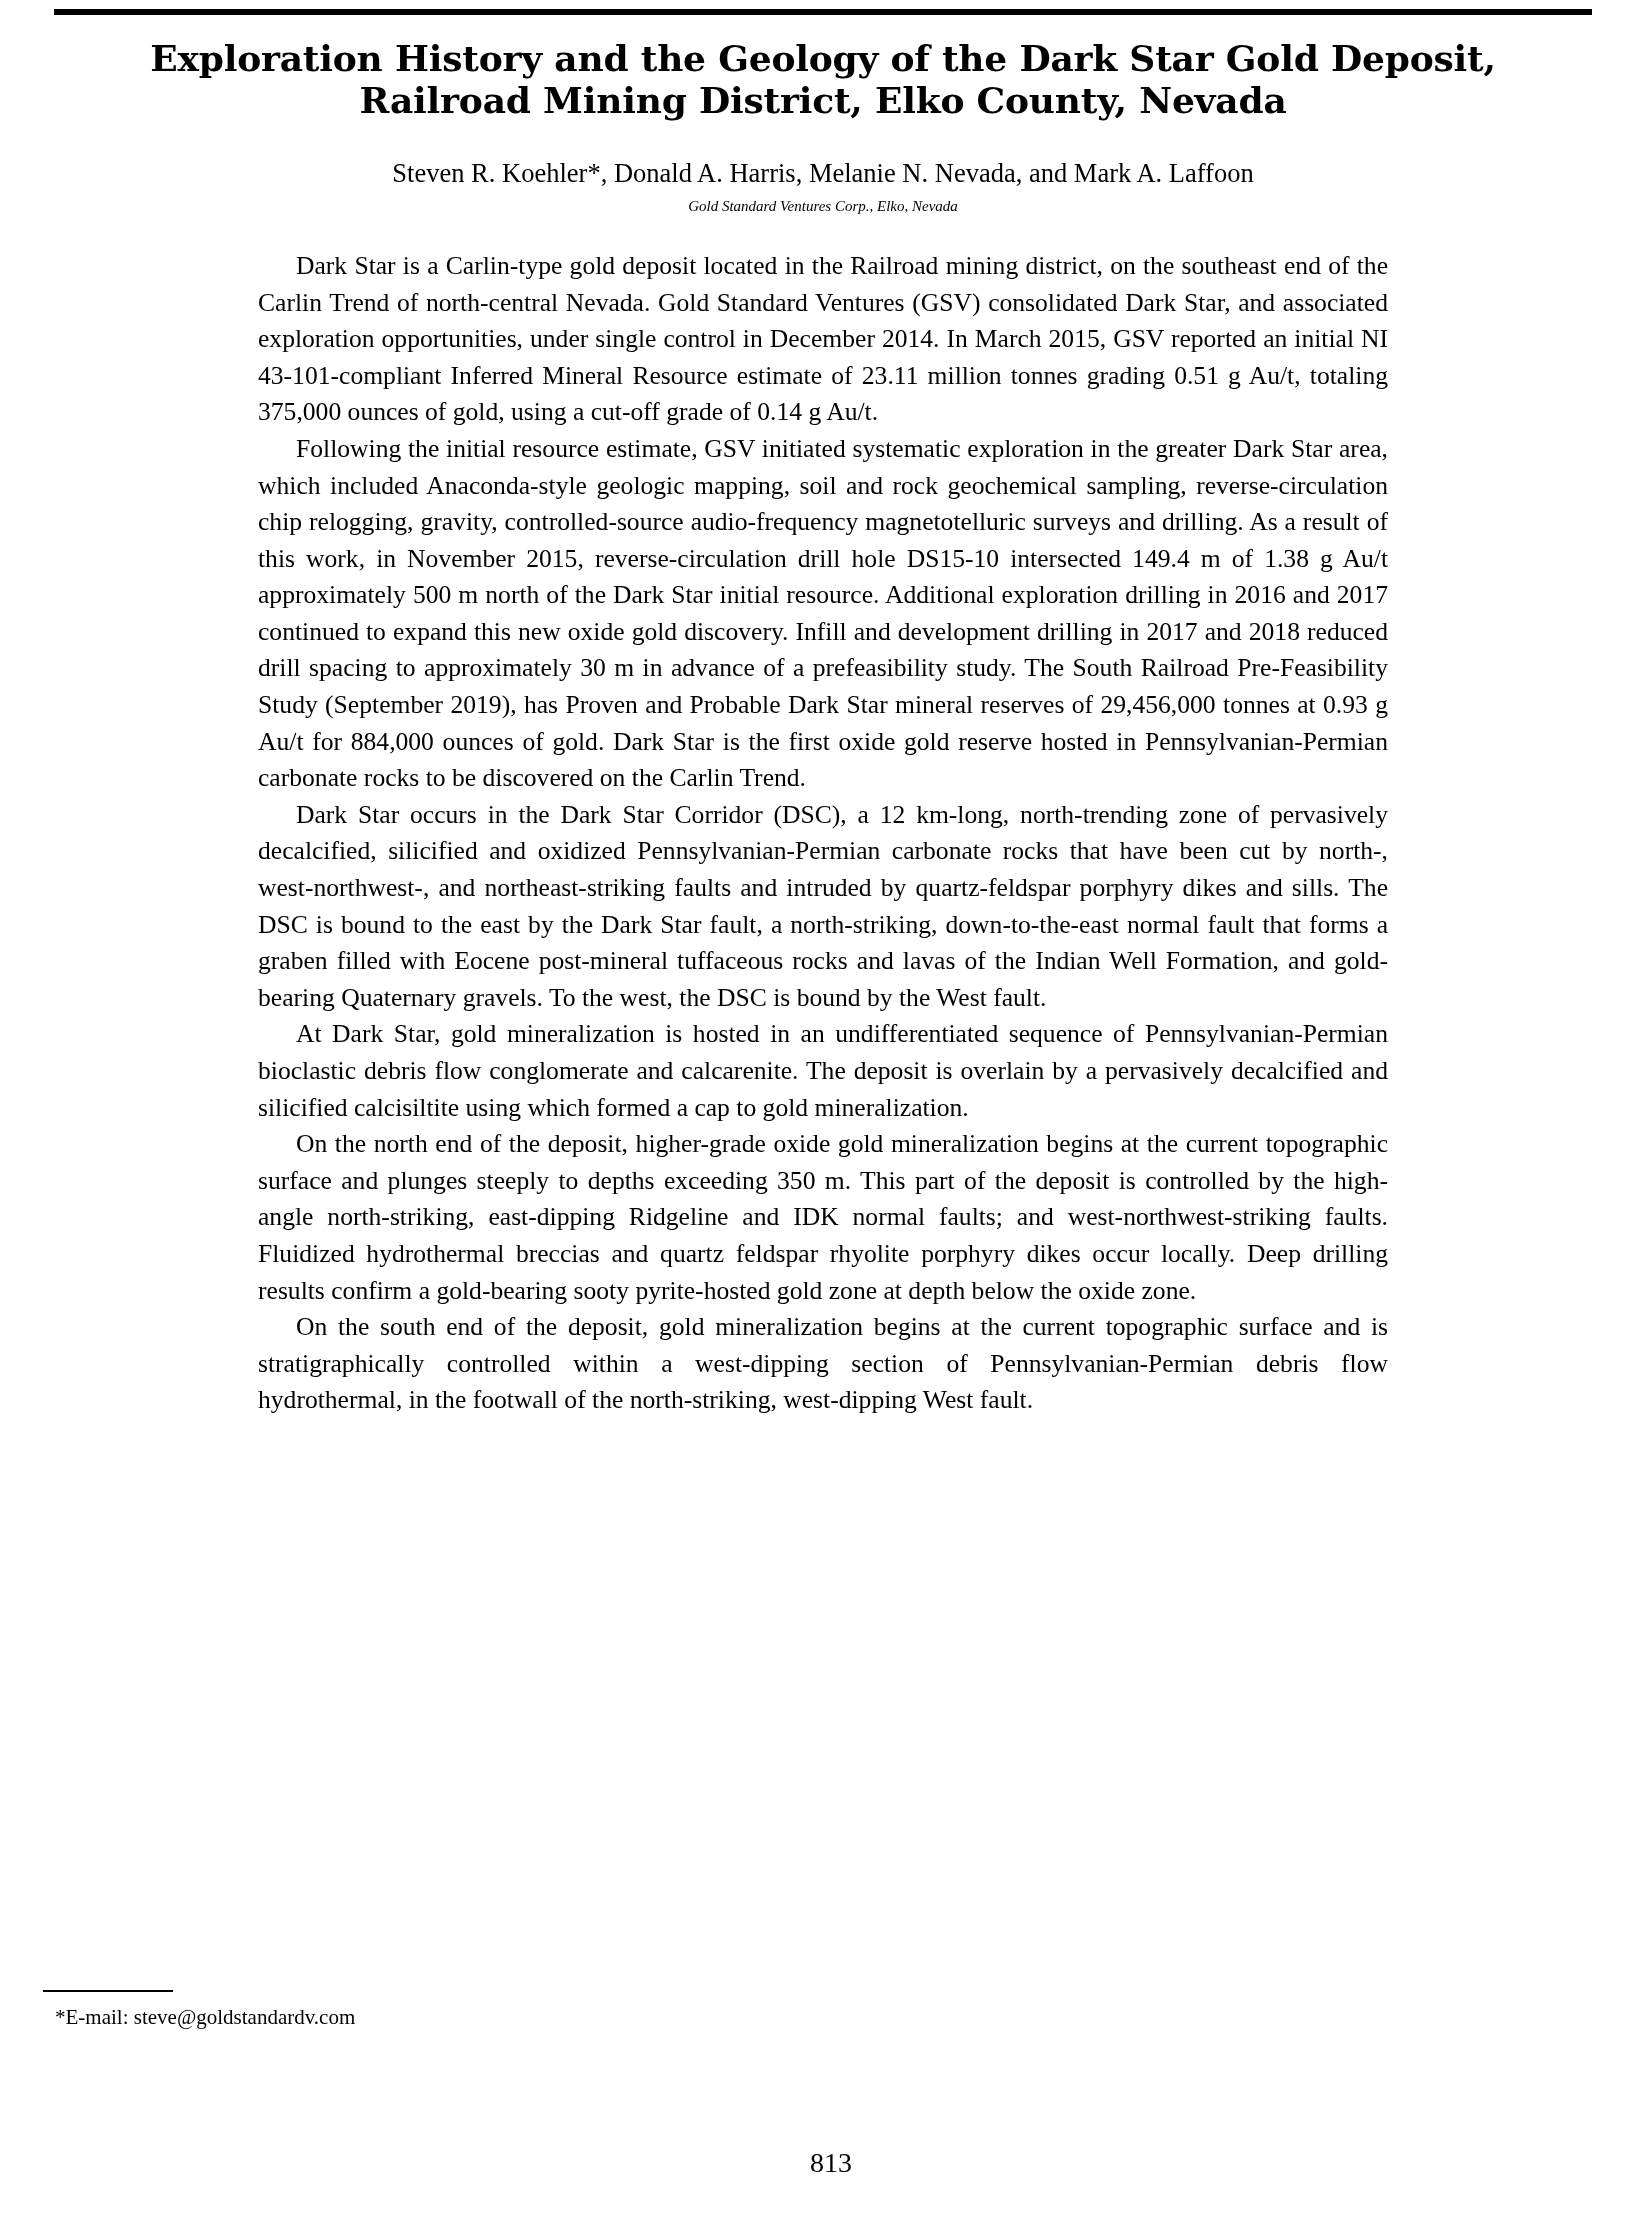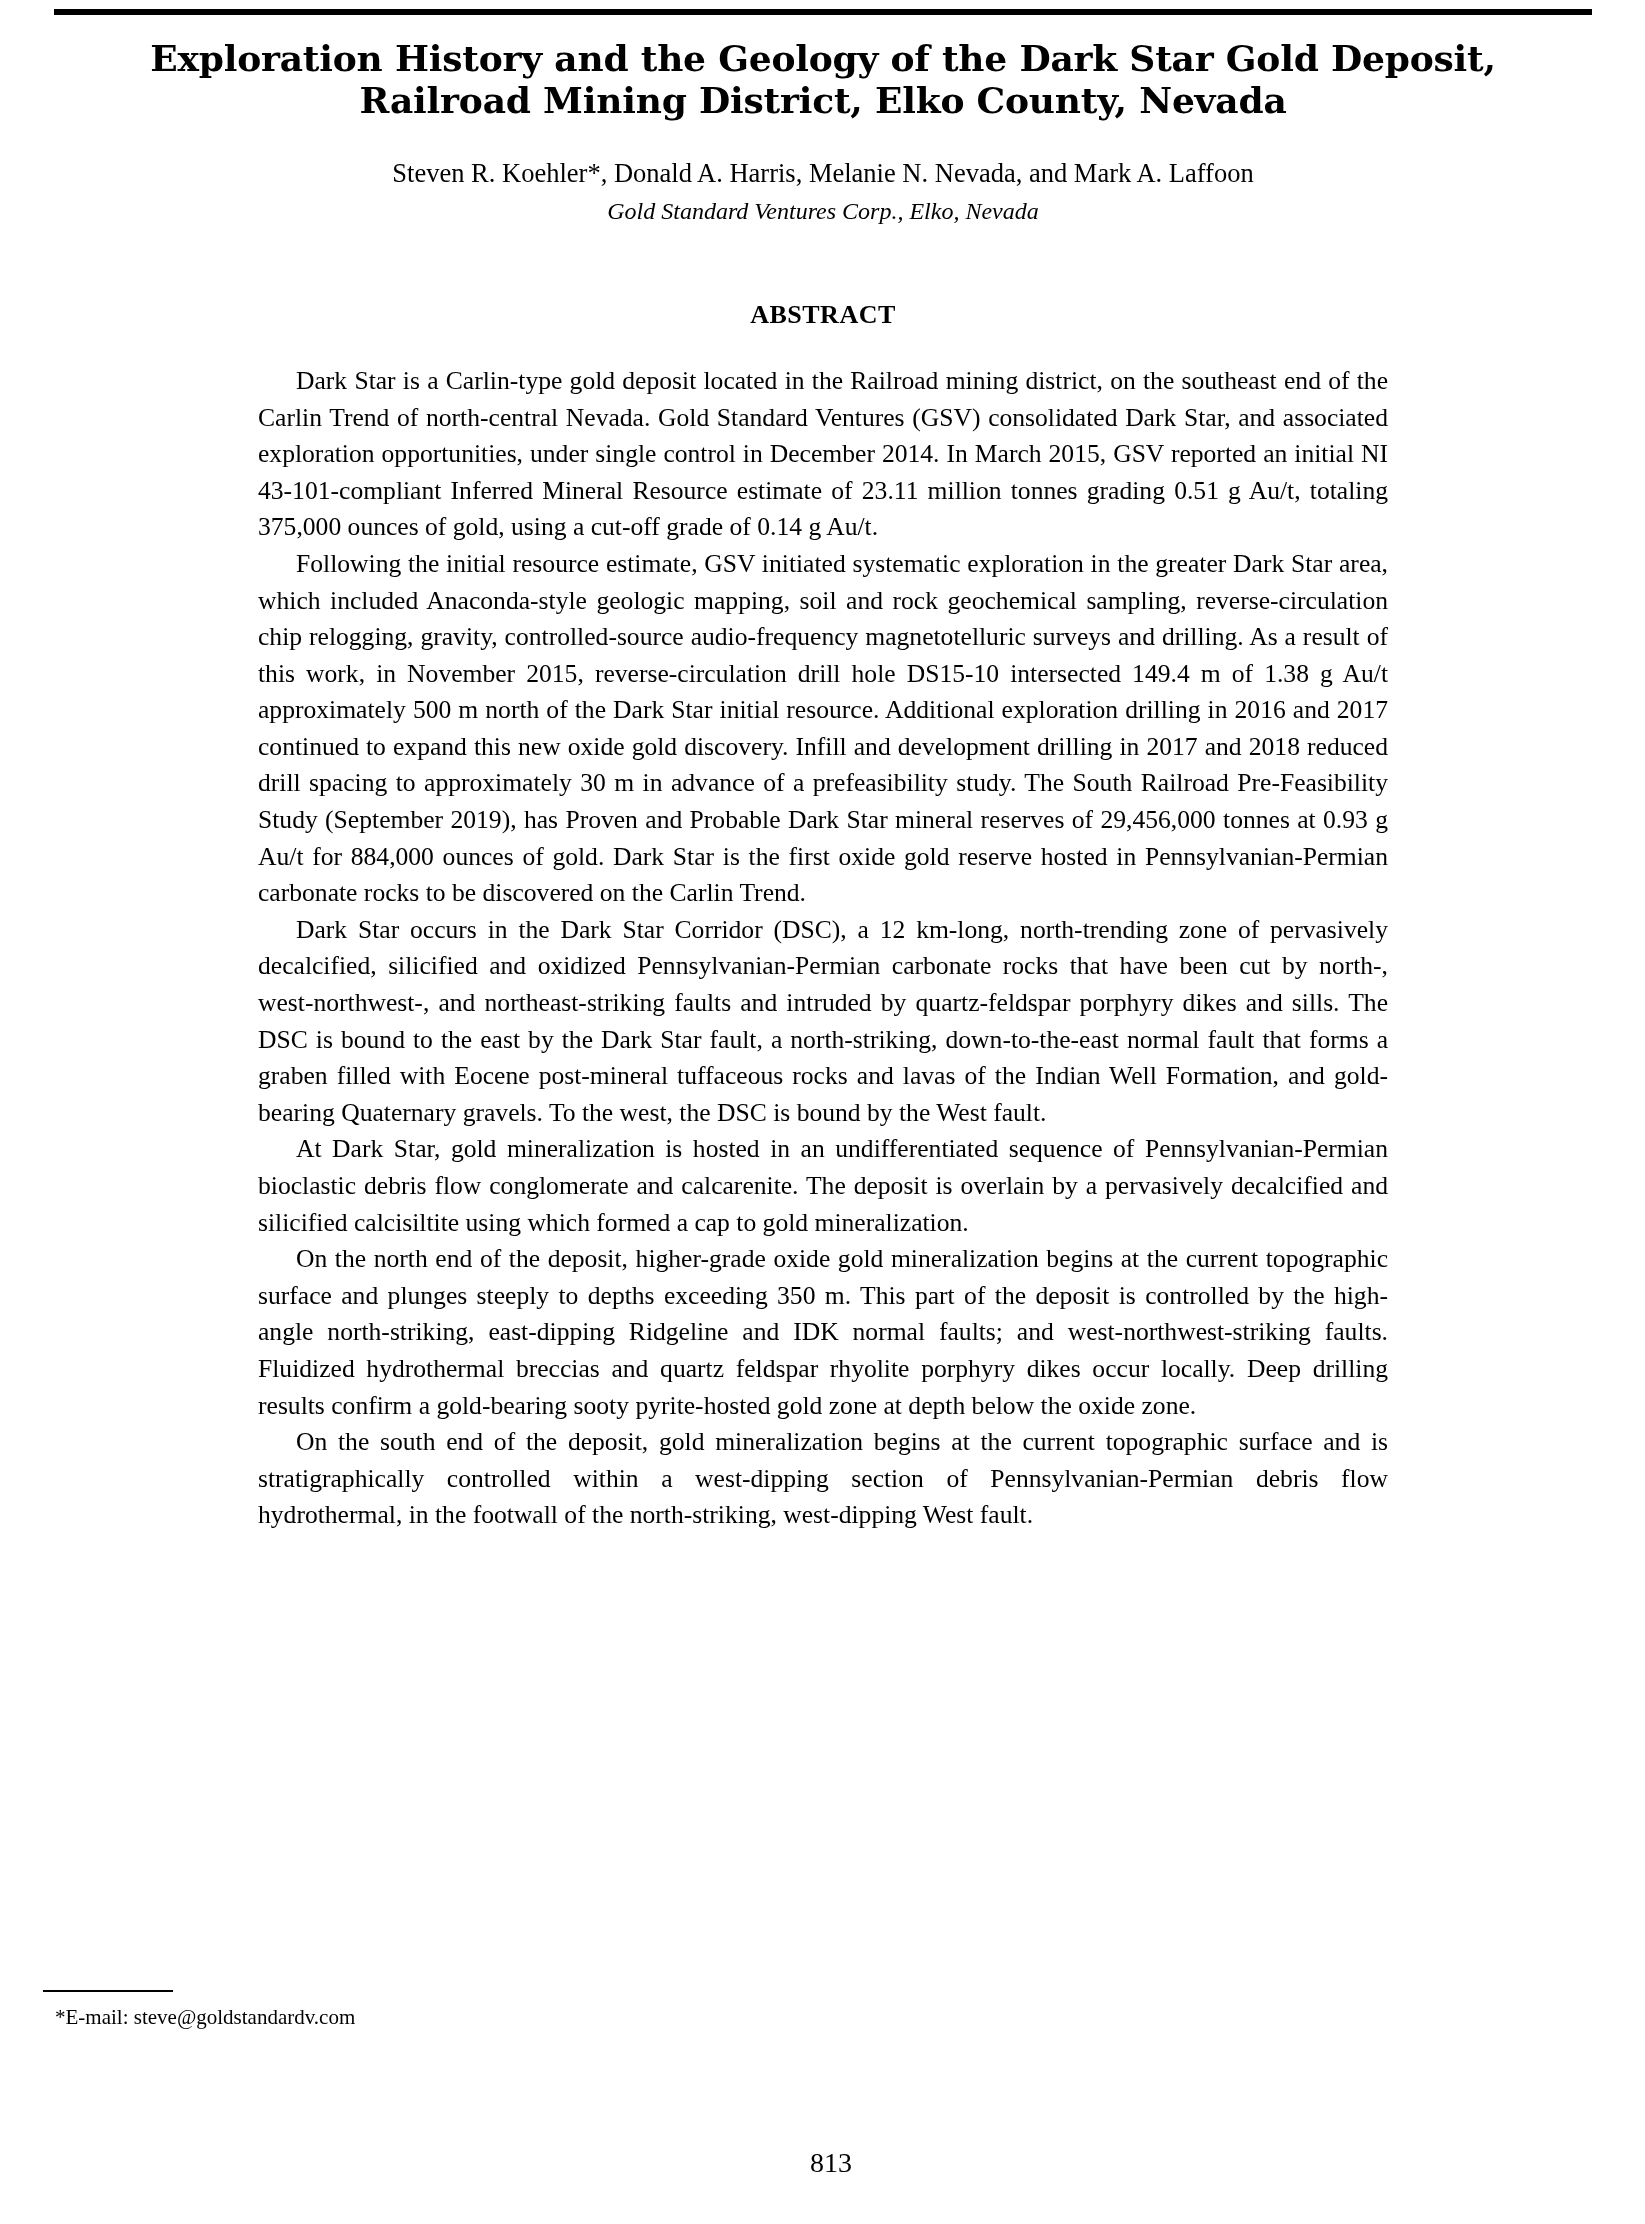--- a/index.html
+++ b/index.html
@@ -42,21 +42,21 @@
     padding-top: 7px;
   }
   .authors {
     text-align: center;
     font-size: 26.5px;
     margin-top: 35px;
     line-height: 1.3;
   }
   .affiliation {
     text-align: center;
-    font-size: 24px;
+    font-size: 15px;
     font-style: italic;
     margin-top: 7.8px;
   }
   .abstract-head {
     text-align: center;
     font-weight: bold;
     font-size: 26px;
     letter-spacing: 0.5px;
     margin-top: 75px;
   }
@@ -107,21 +107,20 @@
   <div class="top-rule"></div>
 
   <div class="content">
 
     <h1 class="title">Exploration History and the Geology of the Dark Star Gold Deposit, Railroad Mining District, Elko County, Nevada</h1>
 
     <div class="authors">Steven R. Koehler*, Donald A. Harris, Melanie N. Nevada, and Mark A. Laffoon</div>
 
     <div class="affiliation">Gold Standard Ventures Corp., Elko, Nevada</div>
 
-    <div class="abstract-head">ABSTRACT</div>
 
     <div class="abstract-body">
       <p>Dark Star is a Carlin-type gold deposit located in the Railroad mining district, on the southeast end of the Carlin Trend of north-central Nevada. Gold Standard Ventures (GSV) consolidated Dark Star, and associated exploration opportunities, under single control in December 2014. In March 2015, GSV reported an initial NI 43-101-compliant Inferred Mineral Resource estimate of 23.11 million tonnes grading 0.51 g Au/t, totaling 375,000 ounces of gold, using a cut-off grade of 0.14 g Au/t.</p>
       <p>Following the initial resource estimate, GSV initiated systematic exploration in the greater Dark Star area, which included Anaconda-style geologic mapping, soil and rock geochemical sampling, reverse-circulation chip relogging, gravity, controlled-source audio-frequency magnetotelluric surveys and drilling. As a result of this work, in November 2015, reverse-circulation drill hole DS15-10 intersected 149.4 m of 1.38 g Au/t approximately 500 m north of the Dark Star initial resource. Additional exploration drilling in 2016 and 2017 continued to expand this new oxide gold discovery. Infill and development drilling in 2017 and 2018 reduced drill spacing to approximately 30 m in advance of a prefeasibility study. The South Railroad Pre-Feasibility Study (September 2019), has Proven and Probable Dark Star mineral reserves of 29,456,000 tonnes at 0.93 g Au/t for 884,000 ounces of gold. Dark Star is the first oxide gold reserve hosted in Pennsylvanian-Permian carbonate rocks to be discovered on the Carlin Trend.</p>
       <p>Dark Star occurs in the Dark Star Corridor (DSC), a 12 km-long, north-trending zone of pervasively decalcified, silicified and oxidized Pennsylvanian-Permian carbonate rocks that have been cut by north-, west-northwest-, and northeast-striking faults and intruded by quartz-feldspar porphyry dikes and sills. The DSC is bound to the east by the Dark Star fault, a north-striking, down-to-the-east normal fault that forms a graben filled with Eocene post-mineral tuffaceous rocks and lavas of the Indian Well Formation, and gold-bearing Quaternary gravels. To the west, the DSC is bound by the West fault.</p>
       <p>At Dark Star, gold mineralization is hosted in an undifferentiated sequence of Pennsylvanian-Permian bioclastic debris flow conglomerate and calcarenite. The deposit is overlain by a pervasively decalcified and silicified calcisiltite using which formed a cap to gold mineralization.</p>
       <p>On the north end of the deposit, higher-grade oxide gold mineralization begins at the current topographic surface and plunges steeply to depths exceeding 350 m. This part of the deposit is controlled by the high-angle north-striking, east-dipping Ridgeline and IDK normal faults; and west-northwest-striking faults. Fluidized hydrothermal breccias and quartz feldspar rhyolite porphyry dikes occur locally. Deep drilling results confirm a gold-bearing sooty pyrite-hosted gold zone at depth below the oxide zone.</p>
       <p>On the south end of the deposit, gold mineralization begins at the current topographic surface and is stratigraphically controlled within a west-dipping section of Pennsylvanian-Permian debris flow hydrothermal, in the footwall of the north-striking, west-dipping West fault.</p>
     </div>
 

